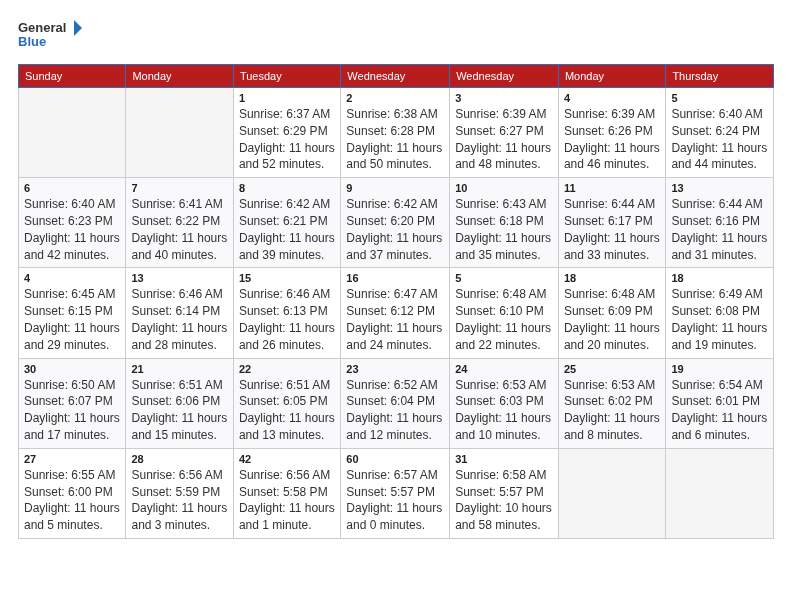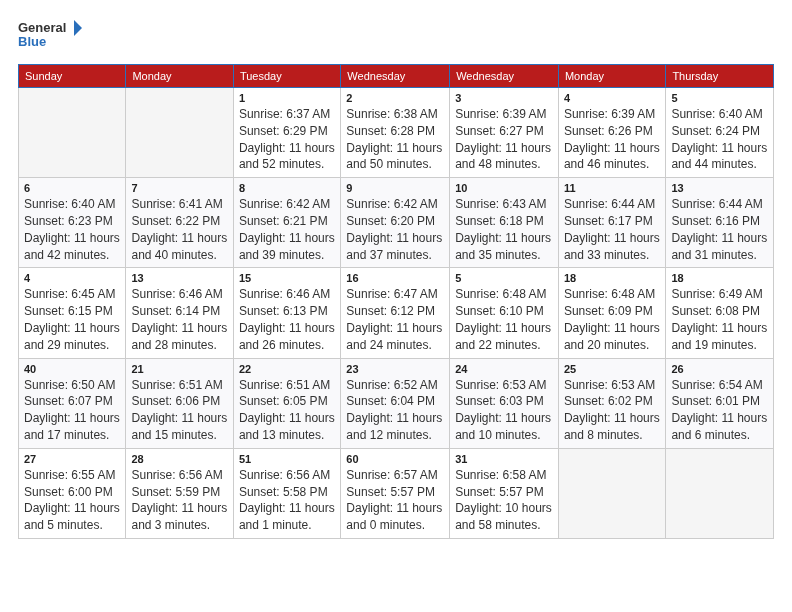--- a/index.html
+++ b/index.html
@@ -191,21 +191,21 @@
             <span class="day-num">18</span>
             <div class="day-info">Sunrise: 6:48 AM<br>Sunset: 6:09 PM<br>Daylight: 11 hours and 20 minutes.</div>
           </td>
           <td>
             <span class="day-num">18</span>
             <div class="day-info">Sunrise: 6:49 AM<br>Sunset: 6:08 PM<br>Daylight: 11 hours and 19 minutes.</div>
           </td>
         </tr>
         <tr>
           <td>
-            <span class="day-num">40</span>
+            <span class="day-num">30</span>
             <div class="day-info">Sunrise: 6:50 AM<br>Sunset: 6:07 PM<br>Daylight: 11 hours and 17 minutes.</div>
           </td>
           <td>
             <span class="day-num">21</span>
             <div class="day-info">Sunrise: 6:51 AM<br>Sunset: 6:06 PM<br>Daylight: 11 hours and 15 minutes.</div>
           </td>
           <td>
             <span class="day-num">22</span>
             <div class="day-info">Sunrise: 6:51 AM<br>Sunset: 6:05 PM<br>Daylight: 11 hours and 13 minutes.</div>
           </td>
@@ -215,35 +215,35 @@
           </td>
           <td>
             <span class="day-num">24</span>
             <div class="day-info">Sunrise: 6:53 AM<br>Sunset: 6:03 PM<br>Daylight: 11 hours and 10 minutes.</div>
           </td>
           <td>
             <span class="day-num">25</span>
             <div class="day-info">Sunrise: 6:53 AM<br>Sunset: 6:02 PM<br>Daylight: 11 hours and 8 minutes.</div>
           </td>
           <td>
-            <span class="day-num">26</span>
+            <span class="day-num">19</span>
             <div class="day-info">Sunrise: 6:54 AM<br>Sunset: 6:01 PM<br>Daylight: 11 hours and 6 minutes.</div>
           </td>
         </tr>
         <tr>
           <td>
             <span class="day-num">27</span>
             <div class="day-info">Sunrise: 6:55 AM<br>Sunset: 6:00 PM<br>Daylight: 11 hours and 5 minutes.</div>
           </td>
           <td>
             <span class="day-num">28</span>
             <div class="day-info">Sunrise: 6:56 AM<br>Sunset: 5:59 PM<br>Daylight: 11 hours and 3 minutes.</div>
           </td>
           <td>
-            <span class="day-num">51</span>
+            <span class="day-num">42</span>
             <div class="day-info">Sunrise: 6:56 AM<br>Sunset: 5:58 PM<br>Daylight: 11 hours and 1 minute.</div>
           </td>
           <td>
             <span class="day-num">60</span>
             <div class="day-info">Sunrise: 6:57 AM<br>Sunset: 5:57 PM<br>Daylight: 11 hours and 0 minutes.</div>
           </td>
           <td>
             <span class="day-num">31</span>
             <div class="day-info">Sunrise: 6:58 AM<br>Sunset: 5:57 PM<br>Daylight: 10 hours and 58 minutes.</div>
           </td>

